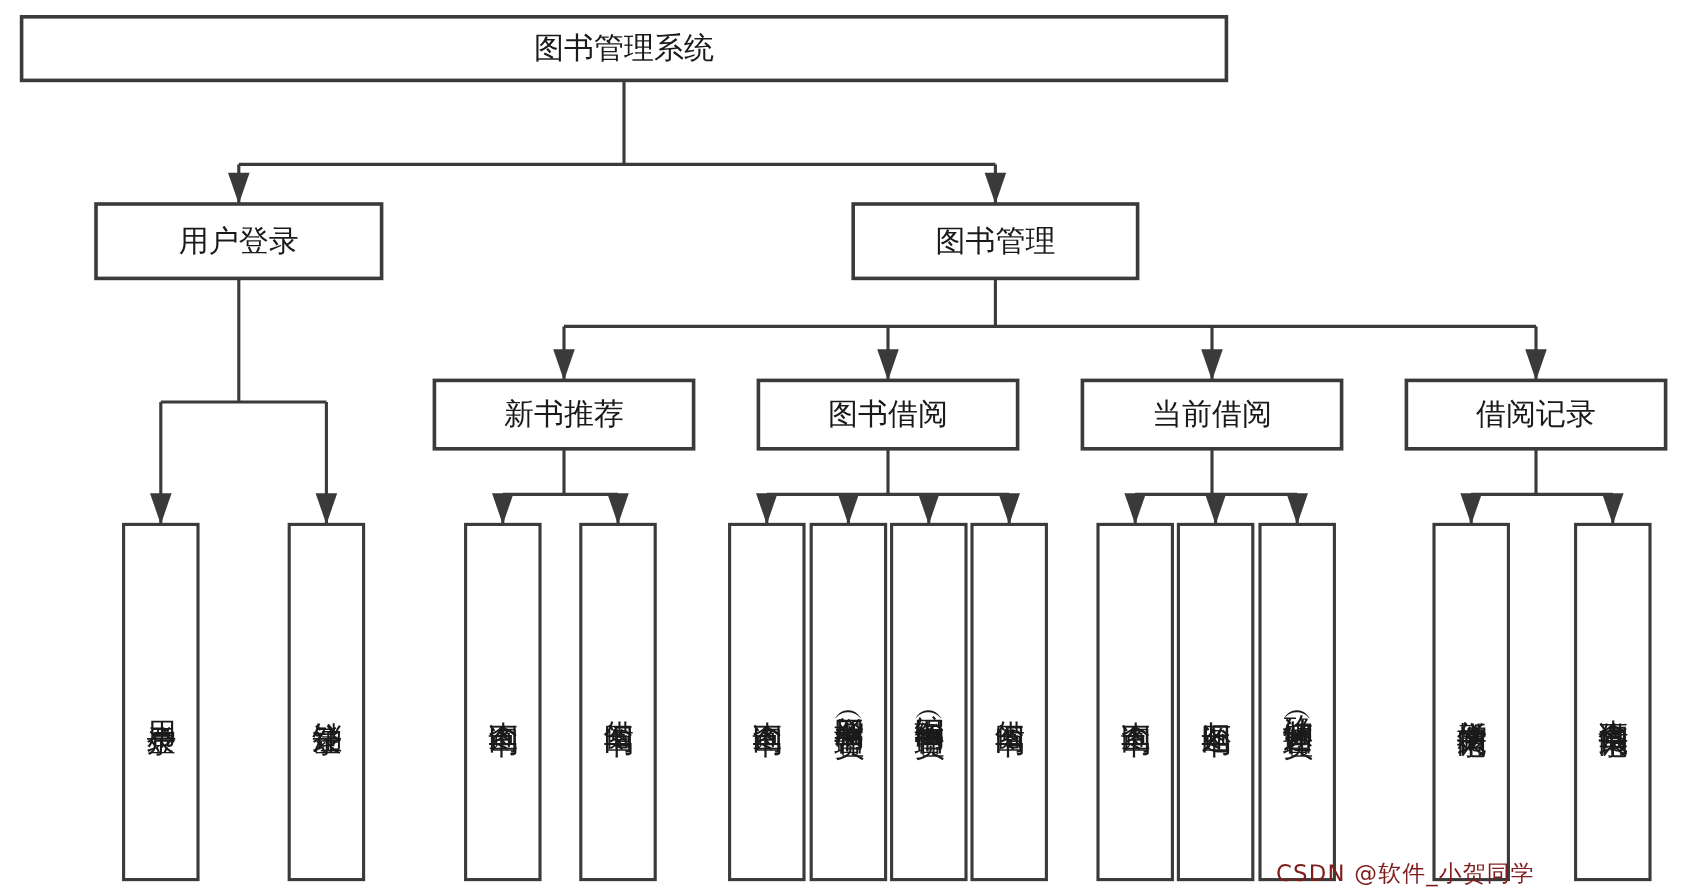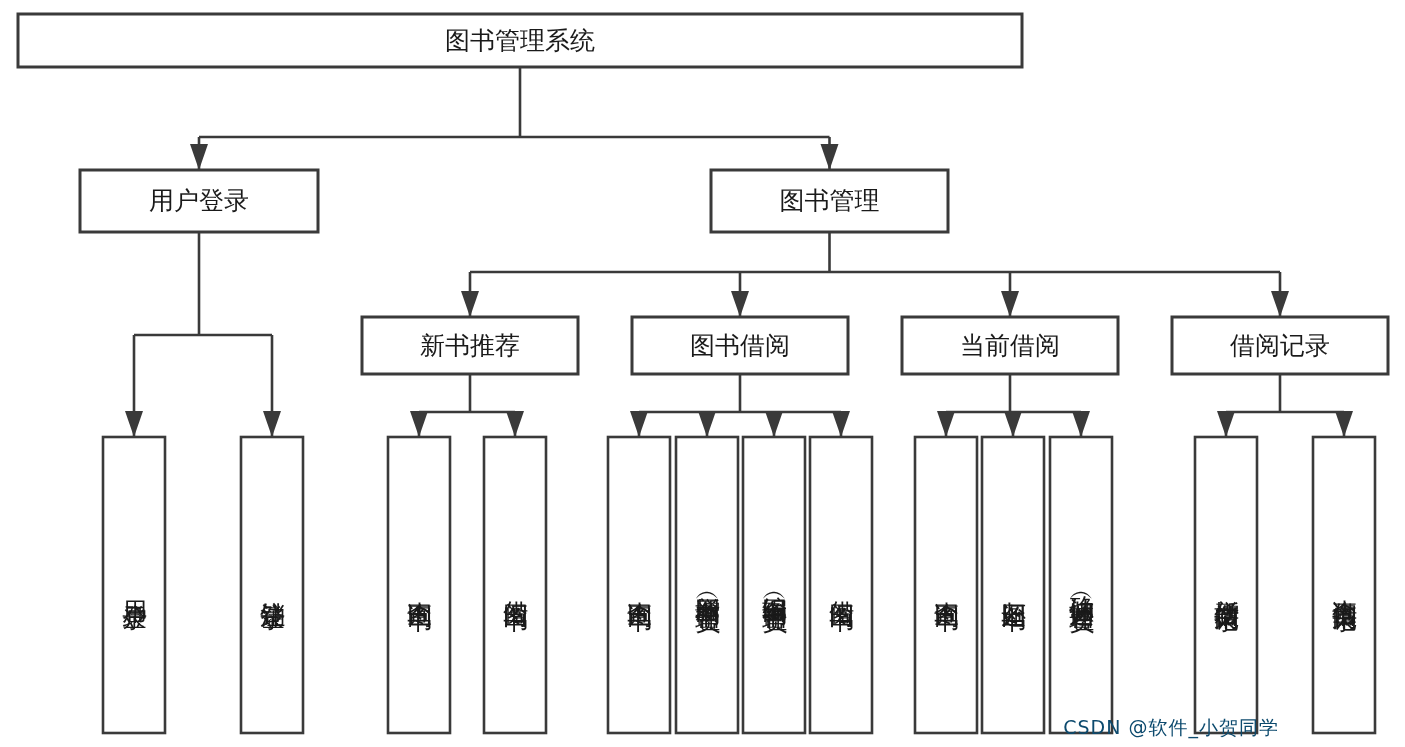--- a/index.html
+++ b/index.html
@@ -79,21 +79,21 @@
     color: #1a1a1a;
     white-space: nowrap;
     text-align: center;
   }
   .watermark {
     position: absolute;
     right: 12px;
     bottom: 6px;
     font-family: "DejaVu Sans", "Liberation Sans", sans-serif;
     font-size: 19px;
-    color: #0c4a6e;
+    color: #7f1d1d;
     letter-spacing: 1px;
     white-space: nowrap;
     user-select: none;
   }
 </style>
 </head>
 <body>
 
 <div id="diagram-root">
 

